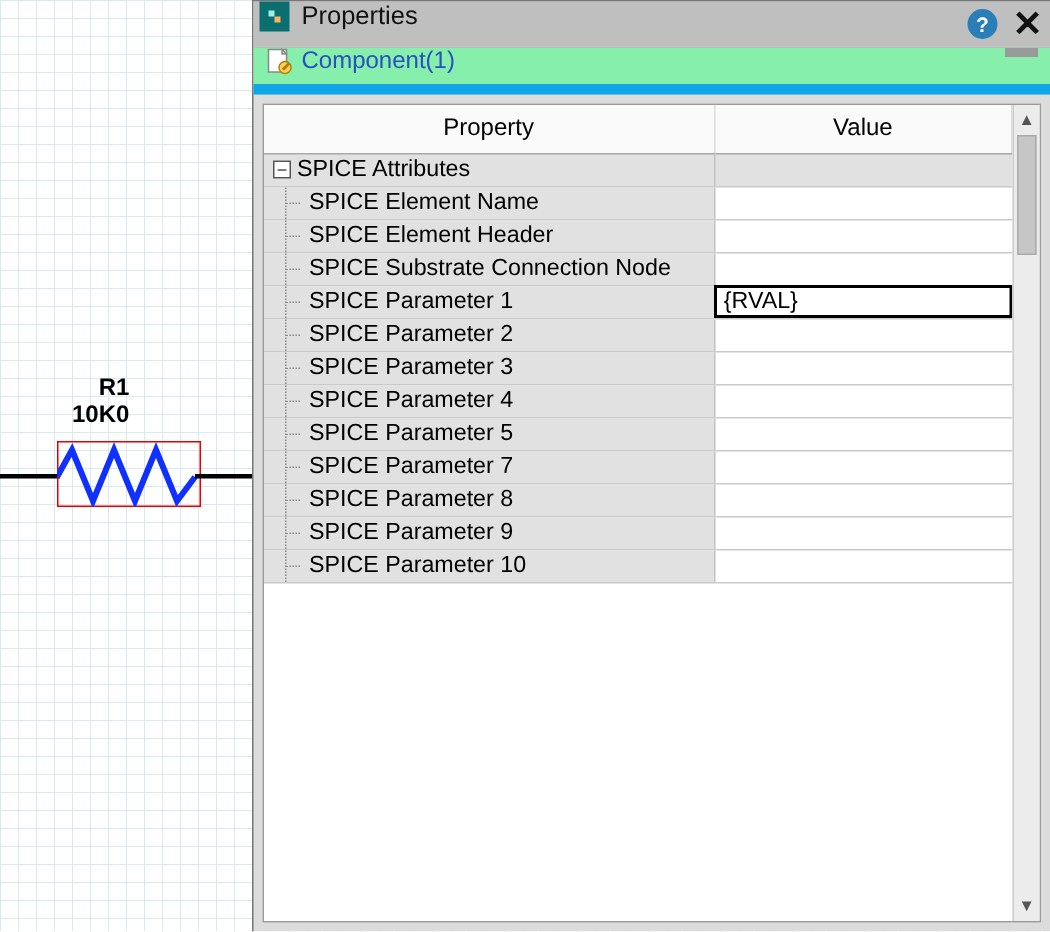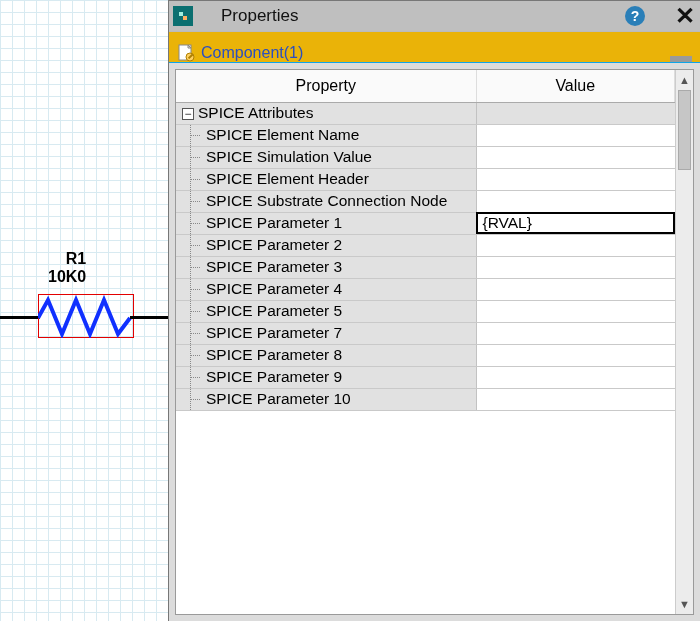--- a/index.html
+++ b/index.html
@@ -32,43 +32,42 @@
   .resistor-svg { position: absolute; left: 38px; top: 2px; }
 
   
   .panel {
     position: absolute; left: 168px; top: 0; width: 532px; height: 621px;
     background: #dcdcdc;
     border-left: 1px solid #777; border-top: 1px solid #777;
     display: flex; flex-direction: column;
   }
   .titlebar {
-    height: 30px; background: #bfbfbf; display: flex; align-items: center;
+    height: 30px; background: #bfbfbf; display: flex; align-items: flex-start;
     padding-left: 4px;
-    gap: 20px;
   }
   .titlebar .app-icon {
     width: 20px; height: 20px; background: #0b6f70; margin-right: 8px;
     display: flex; align-items: center; justify-content: center; color: #8fe2d9; font-size: 10px;
   }
   .titlebar .title { color: #111; font-size: 17px; flex: 1; }
   .titlebar .tbtn {
     width: 30px; height: 30px; display: flex; align-items: center; justify-content: center;
     color: #222;
   }
   .help-icon {
     width: 20px; height: 20px; border-radius: 50%;
     background: #2a7fb8; color: #fff; font-weight: 700; font-size: 14px;
     display: flex; align-items: center; justify-content: center;
   }
   .close-icon { font-size: 24px; font-weight: 700; color: #111; }
 
   .subbar {
-    height: 32px; background: #eab308; border-top: 1px solid #bbb; border-bottom: 1px solid #0ea5e9;
-    display: flex; align-items: flex-end; padding: 0 8px;
+    height: 32px; background: #86efac; border-top: 1px solid #bbb; border-bottom: 7px solid #0ea5e9;
+    display: flex; align-items: flex-start; padding: 0 8px;
   }
   .subbar .doc-icon { width: 18px; height: 18px; margin-right: 6px; position: relative; }
   .doc-icon svg { display: block; }
   .subbar .link { color: #2a4fc0; font-size: 16px; }
   .subbar .spacer { flex: 1; }
   .subbar .min {
     width: 22px; height: 6px; background: #9a9a9a; border-radius: 0;
   }
 
   .grid-wrap {
@@ -184,24 +183,20 @@
         <tbody id="grid-body">
             <tr class="group-row">
               <td colspan="1" class="prop-cell-group"><span class="group-toggle">−</span><span>SPICE Attributes</span></td>
               <td class="val" style="background: rgb(225, 225, 225);"></td>
             </tr>
             <tr class="child-row">
               <td class="prop-cell">SPICE Element Name</td>
               <td class="val"></td>
             </tr>
             <tr class="child-row">
-              <td class="prop-cell">SPICE Simulation Value</td>
-              <td class="val"></td>
-            </tr>
-            <tr class="child-row">
               <td class="prop-cell">SPICE Element Header</td>
               <td class="val"></td>
             </tr>
             <tr class="child-row">
               <td class="prop-cell">SPICE Substrate Connection Node</td>
               <td class="val"></td>
             </tr>
             <tr class="child-row">
               <td class="prop-cell">SPICE Parameter 1</td>
               <td class="val val-editing">{RVAL}</td>

